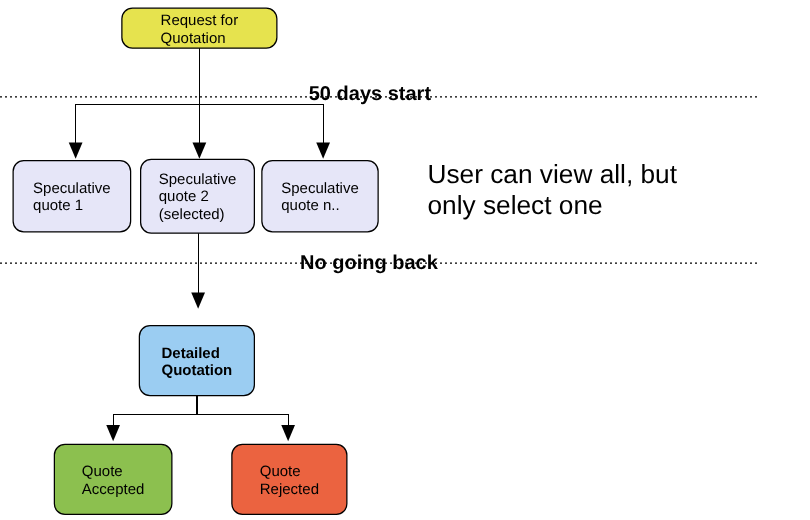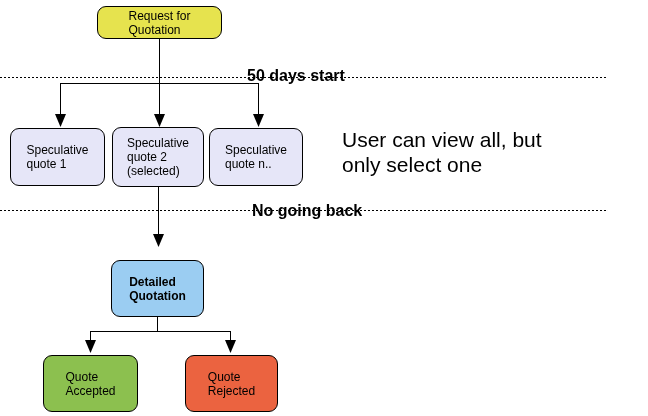--- a/index.html
+++ b/index.html
@@ -56,21 +56,21 @@
   .note-middle { left: 314px; top: 127px; margin-left: 28px; }
   .note-bottom { left: 311px; top: 277px; }
   .phase-label {
     position: absolute;
     font-size: 16px;
     font-weight: bold;
     line-height: 19px;
     z-index: 4;
   }
   .phase-1 { left: 247px; top: 66px; }
-  .phase-2 { left: 252px; top: 201px; }
+  .phase-2 { left: 240px; top: 201px; }
 </style>
 </head>
 <body>
 
 <div class="canvas">
 
   <div class="sep" style="top:77px"></div>
   <div class="sep" style="top:210px"></div>
 
   <svg class="connectors" width="648" height="416" viewBox="0 0 648 416">

